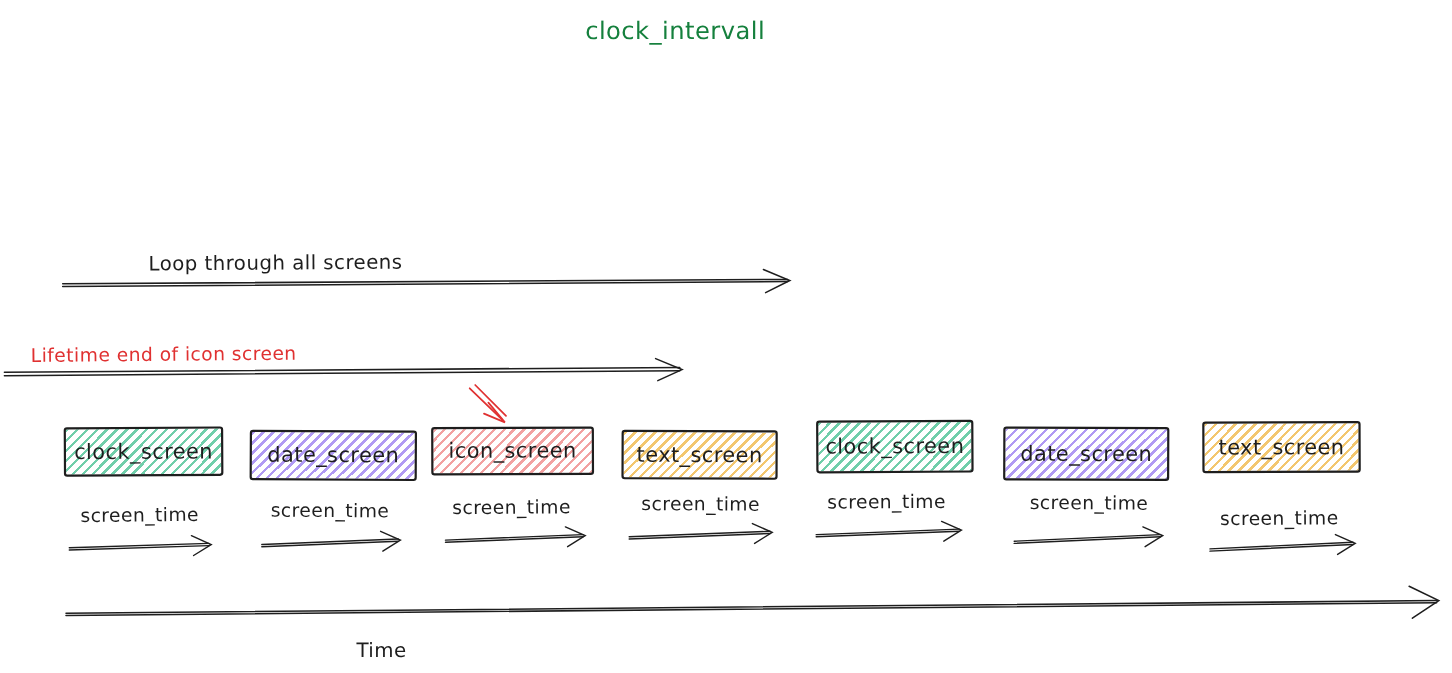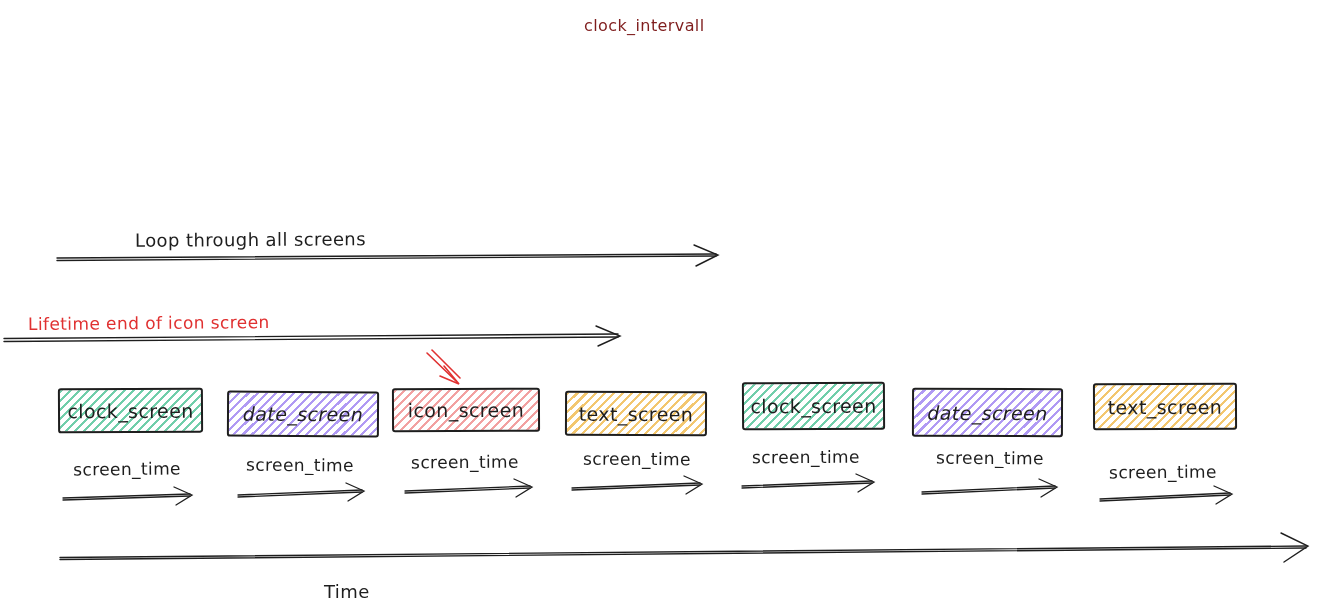--- a/index.html
+++ b/index.html
@@ -17,23 +17,23 @@
     left: 0; top: 0;
     width: 1320px; height: 612px;
     pointer-events: none;
   }
   .label {
     position: absolute;
     white-space: nowrap;
     letter-spacing: 0.4px;
   }
   .title {
-    left: 584px; top: 16px;
-    font-size: 16px;
-    color: #7f1d1d;
+    left: 532px; top: 16px;
+    font-size: 22px;
+    color: #15803d;
   }
   .loop-label {
     left: 135px; top: 229px;
     font-size: 18px;
     transform: rotate(-0.4deg);
   }
   .lifetime-label {
     left: 28px; top: 313px;
     font-size: 17px;
     color: #e03131;
@@ -50,21 +50,21 @@
     border-radius: 3px;
     display: flex;
     align-items: center;
     justify-content: center;
     font-size: 19px;
     letter-spacing: 0.4px;
     color: #1e1e1e;
     background-color: #ffffff;
   }
   .box.c-green  { background-image: repeating-linear-gradient(135deg, rgba(77,194,149,0.80) 0 2.2px, rgba(255,255,255,0) 2.2px 6.4px); }
-  .box.c-purple { background-image: repeating-linear-gradient(135deg, rgba(150,120,240,0.75) 0 2.2px, rgba(255,255,255,0) 2.2px 6.4px); font-style: italic; }
+  .box.c-purple { background-image: repeating-linear-gradient(135deg, rgba(150,120,240,0.75) 0 2.2px, rgba(255,255,255,0) 2.2px 6.4px); }
   .box.c-red    { background-image: repeating-linear-gradient(135deg, rgba(238,130,130,0.75) 0 2.2px, rgba(255,255,255,0) 2.2px 6.4px); }
   .box.c-yellow { background-image: repeating-linear-gradient(135deg, rgba(240,185,75,0.80) 0 2.2px, rgba(255,255,255,0) 2.2px 6.4px); text-align: right; }
 
   .box1 { left:  58px; top: 388px; width: 145px; height: 45px; transform: rotate(-0.3deg); }
   .box2 { left: 227px; top: 391px; width: 152px; height: 46px; transform: rotate( 0.3deg); }
   .box3 { left: 392px; top: 388px; width: 148px; height: 44px; transform: rotate(-0.2deg); }
   .box4 { left: 565px; top: 391px; width: 142px; height: 45px; transform: rotate( 0.2deg); }
   .box5 { left: 742px; top: 382px; width: 143px; height: 48px; transform: rotate(-0.3deg); }
   .box6 { left: 912px; top: 388px; width: 151px; height: 49px; transform: rotate( 0.2deg); }
   .box7 { left:1093px; top: 383px; width: 144px; height: 47px; transform: rotate(-0.2deg); }

